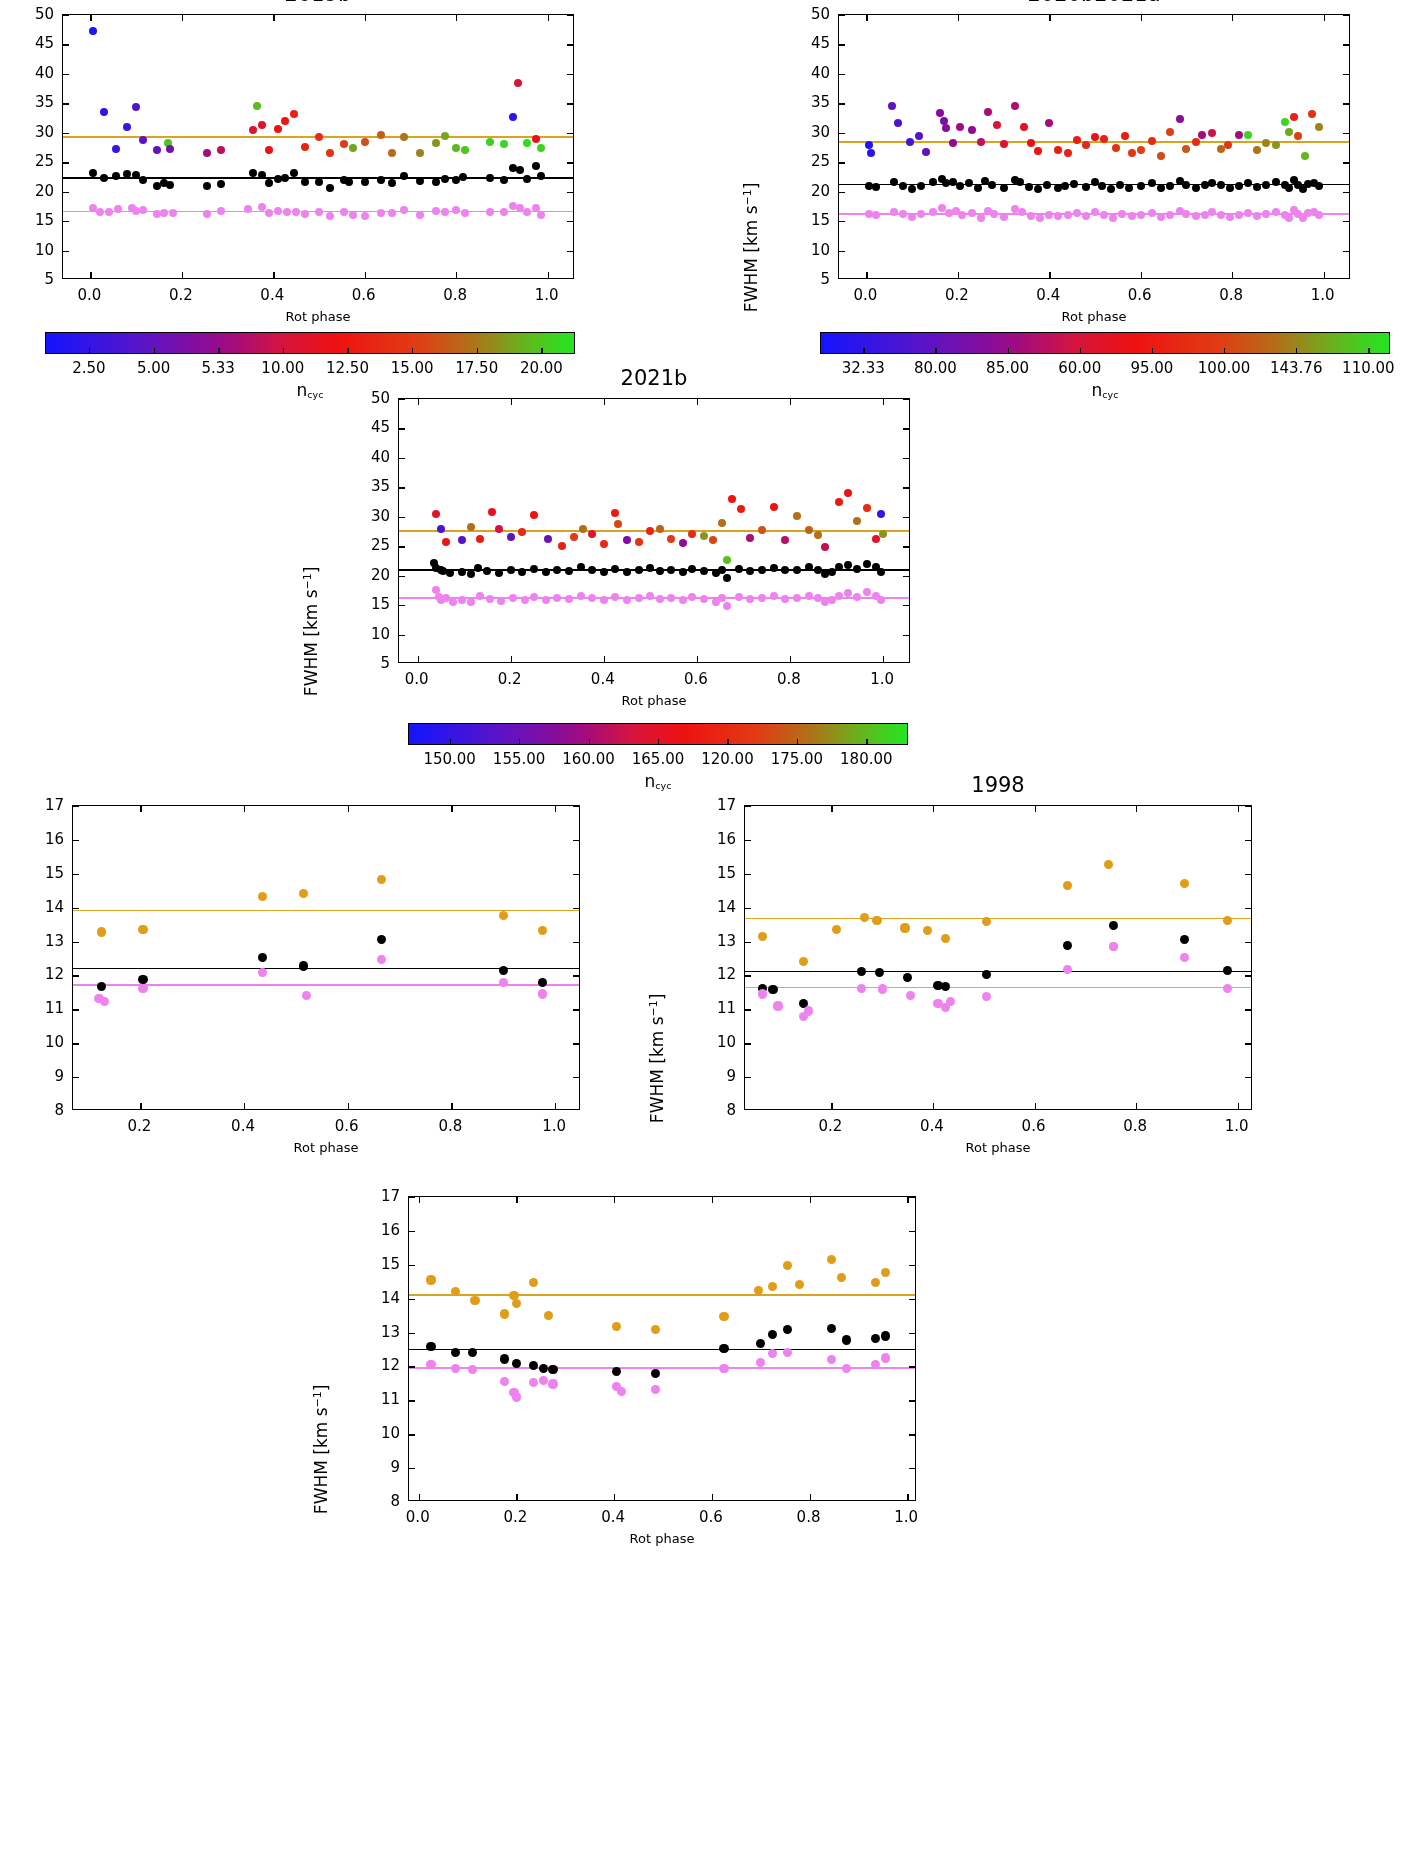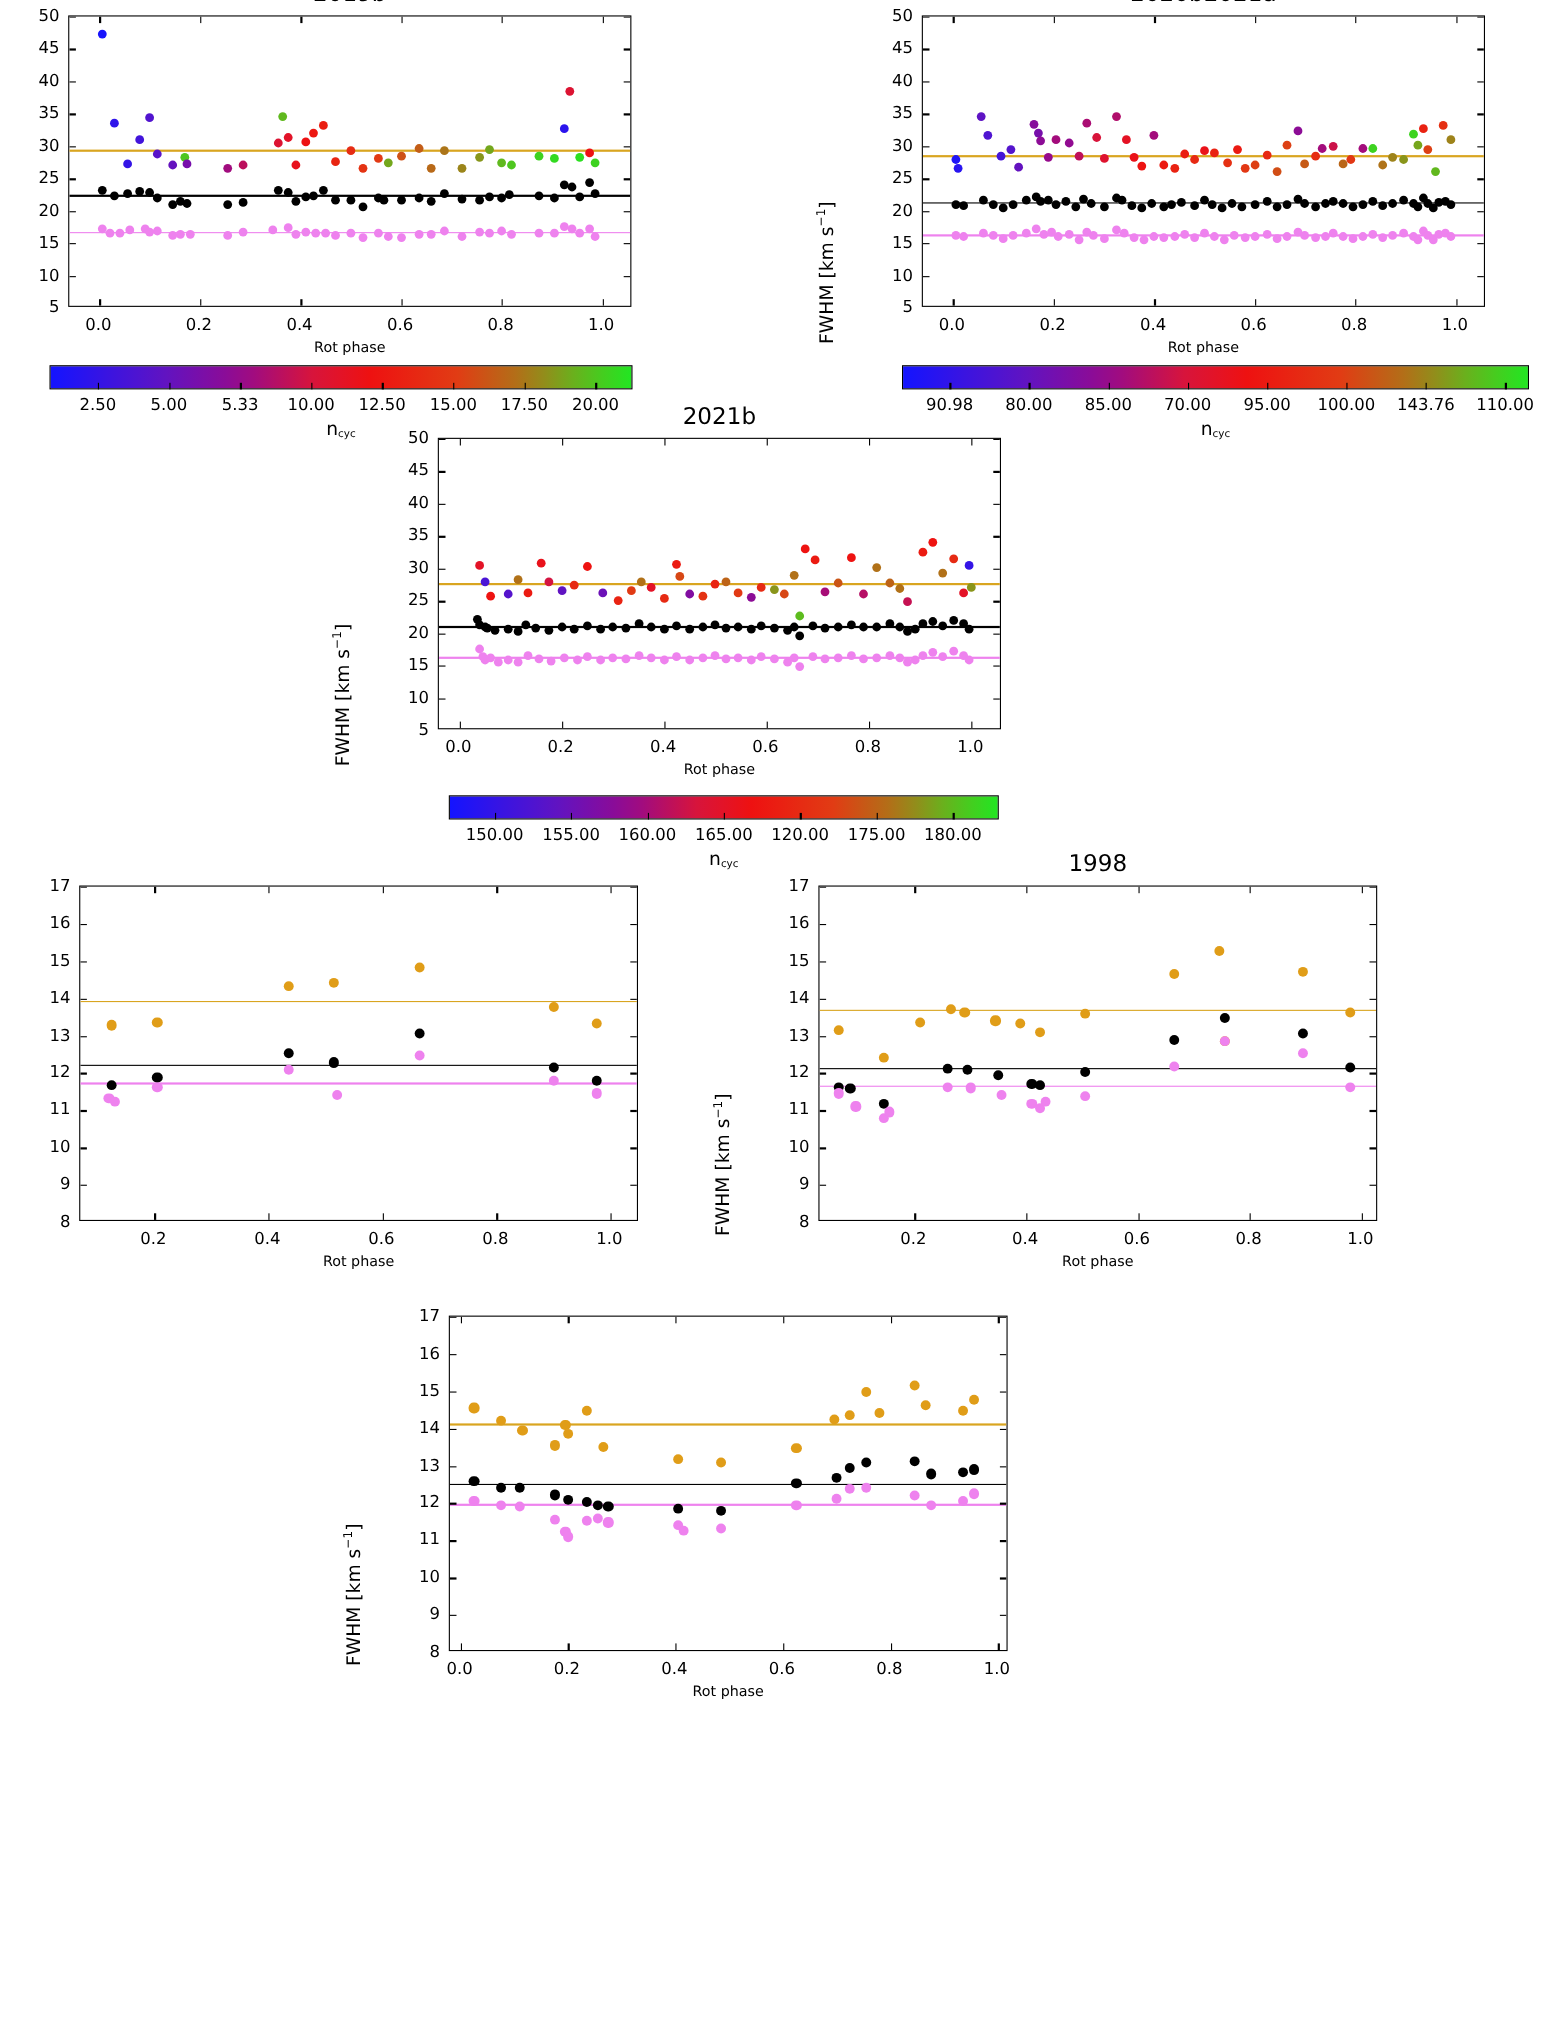--- a/index.html
+++ b/index.html
@@ -511,27 +511,27 @@
           <div class="tick" style="top: 0px; height: 6px; width: 1.3px; left: 393.143px;"></div>
           <div class="tick" style="bottom: 0px; height: 6px; width: 1.3px; left: 484.571px;"></div>
           <div class="tick" style="top: 0px; height: 6px; width: 1.3px; left: 484.571px;"></div>
         </div>
         <div class="axlabel" style="left: 70px; width: 512px; text-align: center; top: 329px;">Rot phase</div>
         <div class="ylabel" style="left: -135px; width: 200px; text-align: center; top: 156.5px; transform: rotate(-90deg) translateX(0px); transform-origin: 100% 50%; margin-left: -82px;">FWHM [km s<sup style="font-size:11px">−1</sup>]</div>
       </div>
     </div>
     <div class="cbar" style="left: 820px; top: 332px; width: 570px; height: 22px; background: linear-gradient(to right, rgb(20, 20, 255) 0%, rgb(39, 20, 240) 5%, rgb(59, 20, 224) 10%, rgb(78, 20, 209) 15%, rgb(98, 19, 192) 20%, rgb(118, 15, 172) 25%, rgb(138, 12, 152) 30%, rgb(161, 12, 127) 35%, rgb(188, 16, 93) 40%, rgb(215, 20, 60) 45%, rgb(227, 19, 39) 50%, rgb(238, 17, 17) 55%, rgb(234, 31, 18) 60%, rgb(229, 46, 19) 65%, rgb(225, 60, 20) 70%, rgb(202, 85, 22) 75%, rgb(179, 110, 24) 80%, rgb(146, 141, 27) 85%, rgb(106, 176, 29) 90%, rgb(69, 205, 31) 95%, rgb(34, 230, 34) 100%);"></div>
     <div class="tick" style="position: absolute; left: 863.291px; top: 348px; width: 1.3px; height: 6px;"></div>
-    <div class="cbarlabel" style="left: 833.291px; width: 60px; text-align: center; top: 359px;">90.98</div>
+    <div class="cbarlabel" style="left: 833.291px; width: 60px; text-align: center; top: 359px;">32.33</div>
     <div class="tick" style="position: absolute; left: 935.443px; top: 348px; width: 1.3px; height: 6px;"></div>
     <div class="cbarlabel" style="left: 905.443px; width: 60px; text-align: center; top: 359px;">80.00</div>
     <div class="tick" style="position: absolute; left: 1007.59px; top: 348px; width: 1.3px; height: 6px;"></div>
     <div class="cbarlabel" style="left: 977.595px; width: 60px; text-align: center; top: 359px;">85.00</div>
     <div class="tick" style="position: absolute; left: 1079.75px; top: 348px; width: 1.3px; height: 6px;"></div>
-    <div class="cbarlabel" style="left: 1049.75px; width: 60px; text-align: center; top: 359px;">70.00</div>
+    <div class="cbarlabel" style="left: 1049.75px; width: 60px; text-align: center; top: 359px;">60.00</div>
     <div class="tick" style="position: absolute; left: 1151.9px; top: 348px; width: 1.3px; height: 6px;"></div>
     <div class="cbarlabel" style="left: 1121.9px; width: 60px; text-align: center; top: 359px;">95.00</div>
     <div class="tick" style="position: absolute; left: 1224.05px; top: 348px; width: 1.3px; height: 6px;"></div>
     <div class="cbarlabel" style="left: 1194.05px; width: 60px; text-align: center; top: 359px;">100.00</div>
     <div class="tick" style="position: absolute; left: 1296.2px; top: 348px; width: 1.3px; height: 6px;"></div>
     <div class="cbarlabel" style="left: 1266.2px; width: 60px; text-align: center; top: 359px;">143.76</div>
     <div class="tick" style="position: absolute; left: 1368.35px; top: 348px; width: 1.3px; height: 6px;"></div>
     <div class="cbarlabel" style="left: 1338.35px; width: 60px; text-align: center; top: 359px;">110.00</div>
     <div class="cbartitle" style="left: 820px; width: 570px; text-align: center; top: 380px;">n<span class="sub">cyc</span></div>
     <div class="panel" style="left: 328px; top: 364px; width: 632px;">

